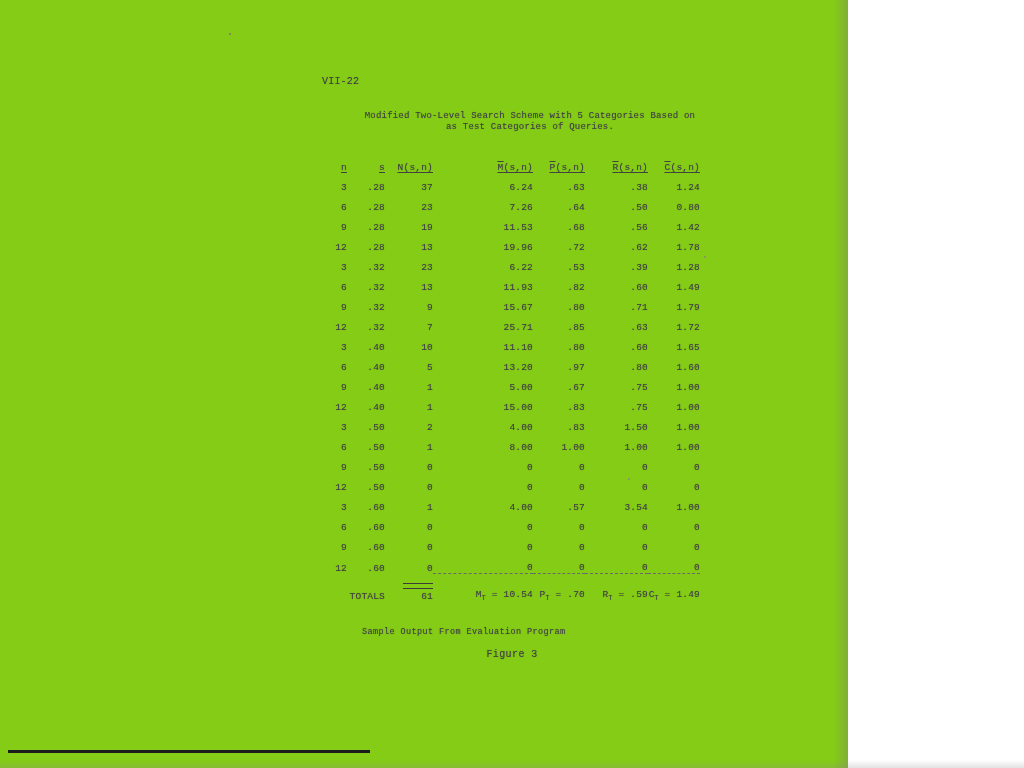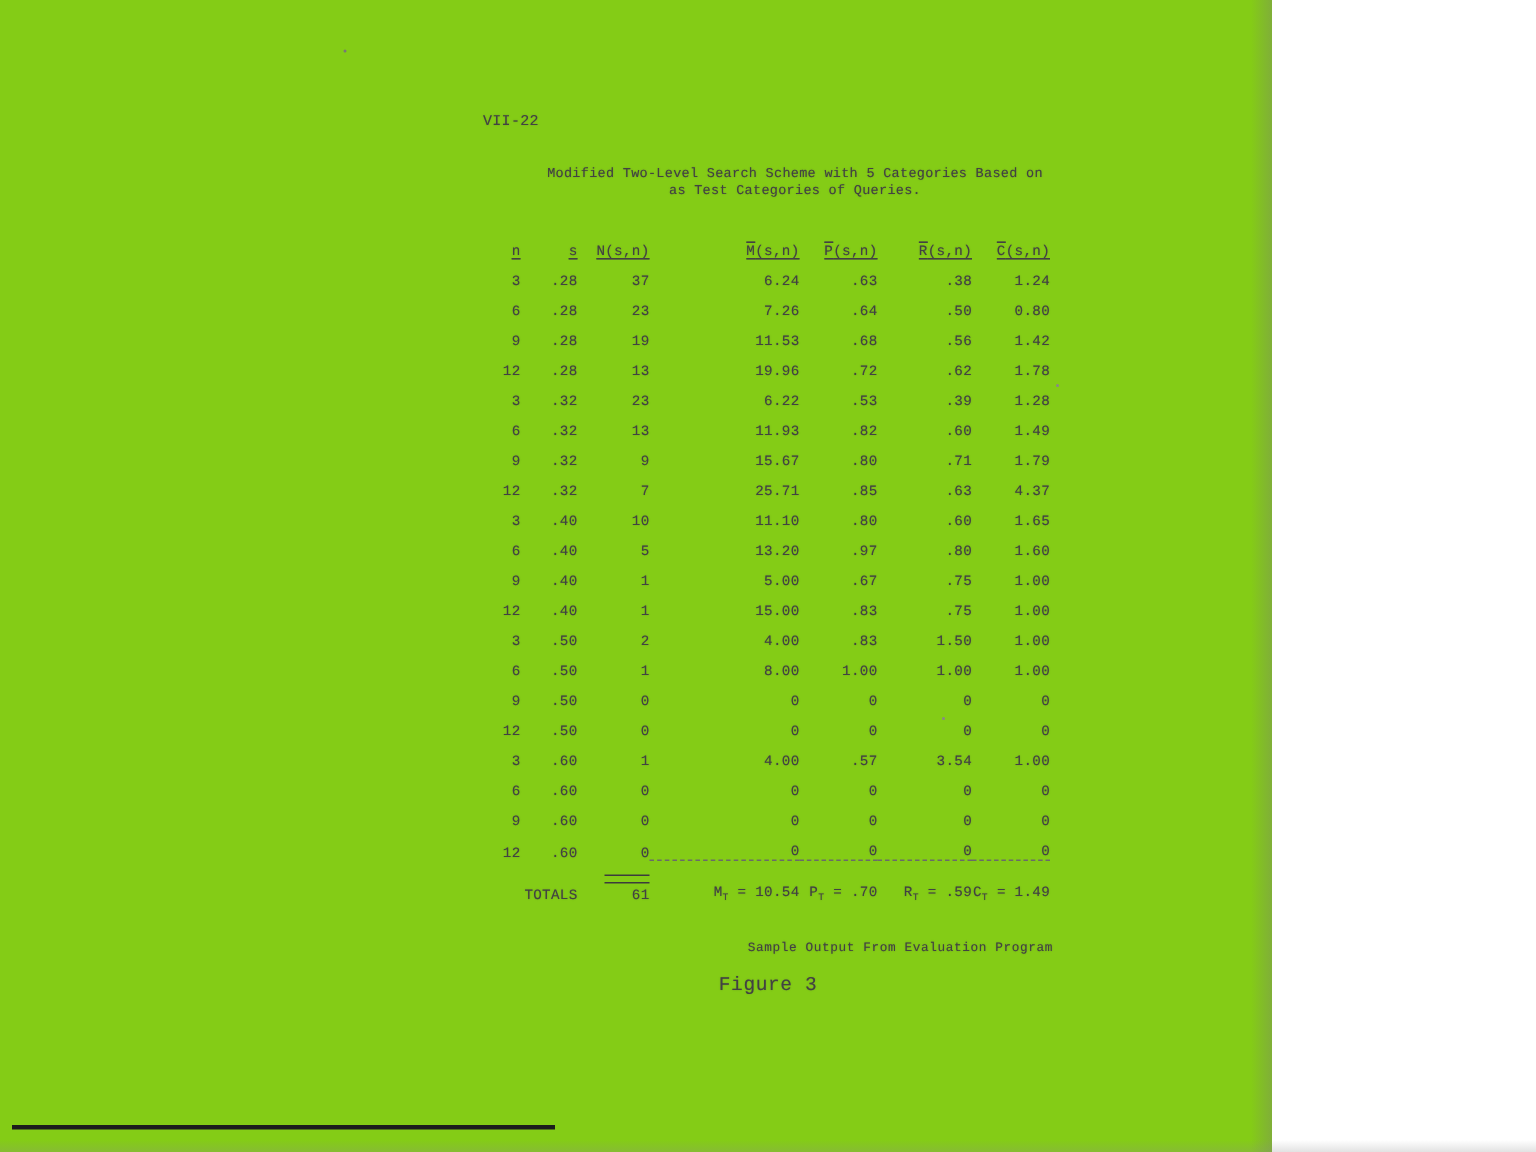--- a/index.html
+++ b/index.html
@@ -41,26 +41,26 @@
   .ov{text-decoration:overline;}
   tfoot td{height:28px;vertical-align:bottom;}
   td.totals-label{text-align:left;font-size:9.5px;}
   td.stat-cell{border-top:1px dashed #6a6a6a;font-size:9.5px;}
   .double-rule{
     height:4px;width:30px;margin-left:auto;margin-bottom:2px;
     border-top:1.5px solid #3c3c3c;border-bottom:1px solid #3c3c3c;
   }
   sub{font-size:6.5px;}
   .caption{
-    position:absolute;left:362px;top:627px;width:340px;text-align:right;
+    position:absolute;left:362px;top:627px;width:340px;text-align:left;
     font-size:8.5px;letter-spacing:0.4px;
   }
   .figure-label{
     position:absolute;left:362px;top:649px;width:300px;text-align:center;
-    font-size:13px;letter-spacing:0.4px;
+    font-size:10px;letter-spacing:0.4px;
   }
   
   .edge-right{
     position:absolute;right:0;top:0;width:14px;height:768px;
     background:linear-gradient(to right, rgba(120,120,120,0) 0%, rgba(120,120,120,0.35) 100%);
   }
   .edge-bottom{
     position:absolute;left:0;bottom:0;width:1024px;height:8px;
     background:linear-gradient(to bottom, rgba(140,140,140,0) 0%, rgba(140,140,140,0.25) 100%);
   }
@@ -168,21 +168,21 @@
           <td>.71</td>
           <td>1.79</td>
         </tr>
         <tr>
           <td>12</td>
           <td>.32</td>
           <td>7</td>
           <td>25.71</td>
           <td>.85</td>
           <td>.63</td>
-          <td>4.37</td>
+          <td>1.72</td>
         </tr>
         <tr>
           <td>3</td>
           <td>.40</td>
           <td>10</td>
           <td>11.10</td>
           <td>.80</td>
           <td>.60</td>
           <td>1.65</td>
         </tr>

